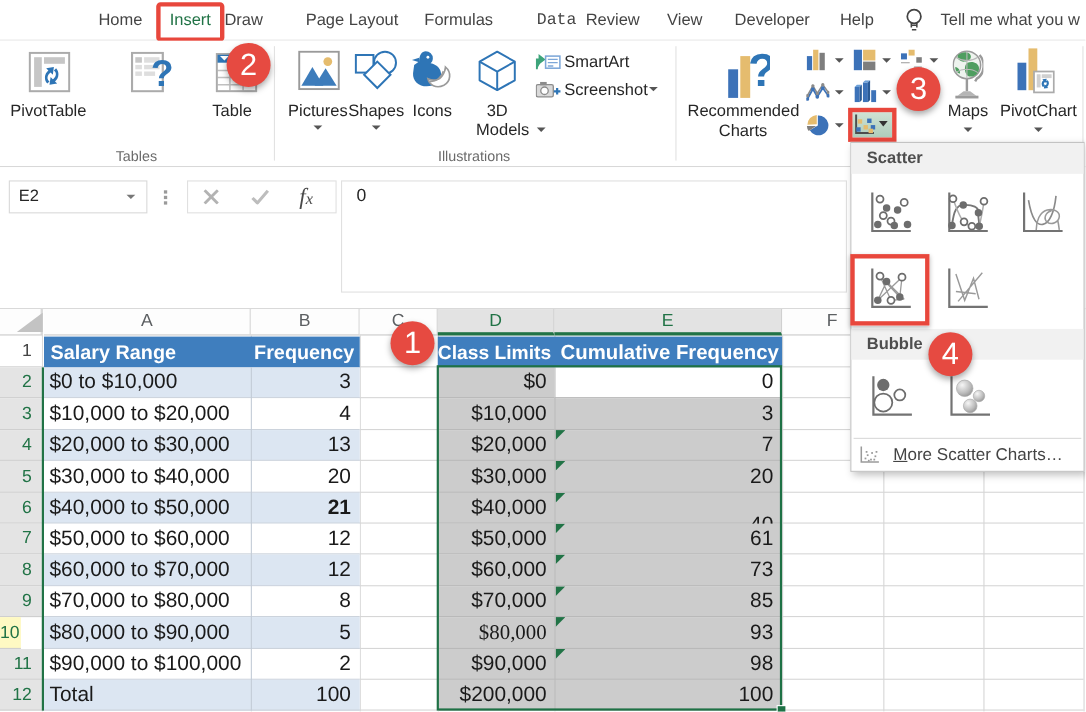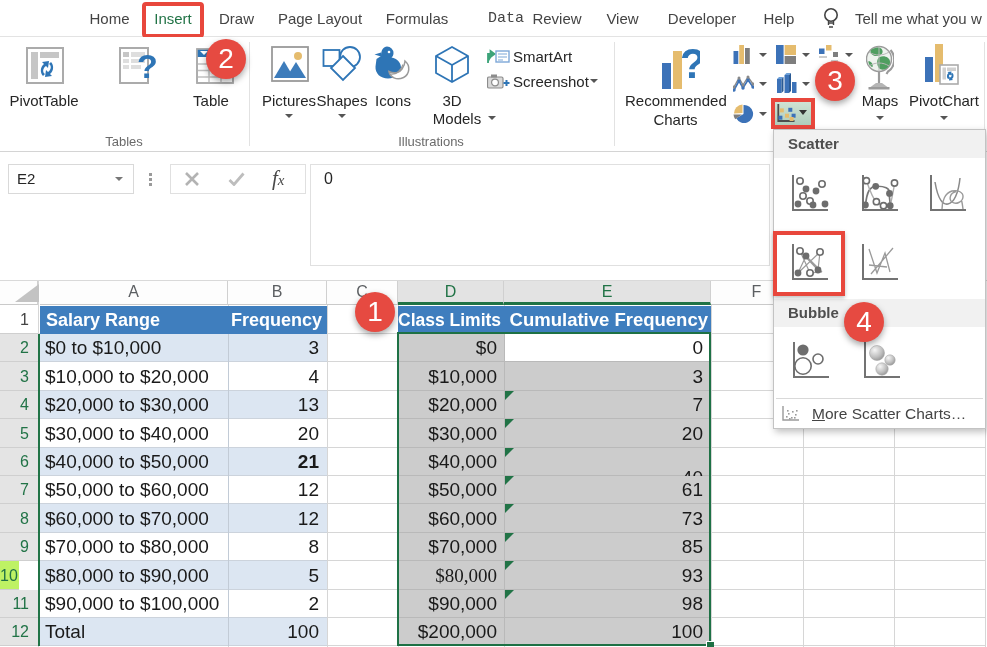--- a/index.html
+++ b/index.html
@@ -15,21 +15,21 @@
 .cellE{position:absolute;left:504px;width:207px;font-size:19px;color:#1a1a1a;text-align:right;padding-right:8px;box-sizing:border-box;}
 .circ{position:absolute;width:40px;height:40px;border-radius:50%;background:#e64a41;color:#fff;text-align:center;box-shadow:0 3px 6px rgba(0,0,0,0.35);font-size:28px;line-height:40px;}
 </style>
 </head>
 <body>
 <div id="root">
 
 <div class="abs" style="left:0;top:0;width:987px;height:37px;background:#fff;border-bottom:1px solid #e3e3e3;box-sizing:border-box;"></div>
 <div class="tab" style="left:79px;width:61px;">Home</div>
 <div class="tab" style="left:145px;width:56px;color:#217346;">Insert</div>
-<div class="tab" style="left:208px;width:57px;">Draw</div>
+<div class="tab" style="left:193px;width:57px;">Draw</div>
 <div class="tab" style="left:382px;width:70px;">Formulas</div>
 <div class="tab" style="left:277px;width:86px;">Page Layout</div>
 <div class="tab" style="left:482px;width:48px;font-family:Liberation Mono, monospace;">Data</div>
 <div class="tab" style="left:528px;width:58px;">Review</div>
 <div class="tab" style="left:598px;width:49px;">View</div>
 <div class="tab" style="left:661px;width:82px;">Developer</div>
 <div class="tab" style="left:757px;width:44px;">Help</div>
 <svg class="abs" style="left:822px;top:6px;" width="18" height="26" viewBox="0 0 18 26">
       <circle cx="9" cy="9" r="6.2" fill="none" stroke="#444" stroke-width="1.6"></circle>
       <path d="M6.5 14.5 L6.5 19 M11.5 14.5 L11.5 19 M6.5 17 L11.5 17 M7 21 L11 21" stroke="#444" stroke-width="1.4" fill="none"></path>
@@ -273,21 +273,21 @@
 <div class="abs" style="left:15px;top:284px;width:24px;height:18px;background:#c3c3c3;clip-path:polygon(100% 0,100% 100%,0 100%);"></div>
 <div class="abs" style="left:0;top:306px;width:38px;height:28px;background:#fff;border-bottom:1px solid #cfcfcf;box-sizing:border-box;color:#444;font-size:16px;text-align:right;line-height:28px;"><span style="padding-right:9px;">1</span></div>
 <div class="abs" style="left:0;top:334px;width:38px;height:28px;background:#e4e4e4;border-bottom:1px solid #cfcfcf;box-sizing:border-box;color:#217346;font-size:16px;text-align:right;line-height:28px;"><span style="padding-right:9px;">2</span></div>
 <div class="abs" style="left:0;top:362px;width:38px;height:29px;background:#e4e4e4;border-bottom:1px solid #cfcfcf;box-sizing:border-box;color:#217346;font-size:16px;text-align:right;line-height:29px;"><span style="padding-right:9px;">3</span></div>
 <div class="abs" style="left:0;top:391px;width:38px;height:28px;background:#e4e4e4;border-bottom:1px solid #cfcfcf;box-sizing:border-box;color:#217346;font-size:16px;text-align:right;line-height:28px;"><span style="padding-right:9px;">4</span></div>
 <div class="abs" style="left:0;top:419px;width:38px;height:29px;background:#e4e4e4;border-bottom:1px solid #cfcfcf;box-sizing:border-box;color:#217346;font-size:16px;text-align:right;line-height:29px;"><span style="padding-right:9px;">5</span></div>
 <div class="abs" style="left:0;top:448px;width:38px;height:28px;background:#e4e4e4;border-bottom:1px solid #cfcfcf;box-sizing:border-box;color:#217346;font-size:16px;text-align:right;line-height:28px;"><span style="padding-right:9px;">6</span></div>
 <div class="abs" style="left:0;top:476px;width:38px;height:28px;background:#e4e4e4;border-bottom:1px solid #cfcfcf;box-sizing:border-box;color:#217346;font-size:16px;text-align:right;line-height:28px;"><span style="padding-right:9px;">7</span></div>
 <div class="abs" style="left:0;top:504px;width:38px;height:29px;background:#e4e4e4;border-bottom:1px solid #cfcfcf;box-sizing:border-box;color:#217346;font-size:16px;text-align:right;line-height:29px;"><span style="padding-right:9px;">8</span></div>
 <div class="abs" style="left:0;top:533px;width:38px;height:28px;background:#e4e4e4;border-bottom:1px solid #cfcfcf;box-sizing:border-box;color:#217346;font-size:16px;text-align:right;line-height:28px;"><span style="padding-right:9px;">9</span></div>
-<div class="abs" style="left:0;top:561px;width:19px;height:29px;background:#bef264;border-bottom:1px solid #cfcfcf;box-sizing:border-box;color:#217346;font-size:16px;text-align:right;line-height:29px;"><span style="padding-right:9px;">10</span></div>
+<div class="abs" style="left:0;top:561px;width:19px;height:29px;background:#fef9c3;border-bottom:1px solid #cfcfcf;box-sizing:border-box;color:#217346;font-size:16px;text-align:right;line-height:29px;"><span style="padding-right:9px;">10</span></div>
 <div class="abs" style="left:0;top:590px;width:38px;height:28px;background:#e4e4e4;border-bottom:1px solid #cfcfcf;box-sizing:border-box;color:#217346;font-size:16px;text-align:right;line-height:28px;"><span style="padding-right:9px;">11</span></div>
 <div class="abs" style="left:0;top:618px;width:38px;height:28px;background:#e4e4e4;border-bottom:1px solid #cfcfcf;box-sizing:border-box;color:#217346;font-size:16px;text-align:right;line-height:28px;"><span style="padding-right:9px;">12</span></div>
 <div class="abs" style="left:38px;top:334px;width:2px;height:312px;background:#217346;"></div>
 <div class="abs" style="left:40px;top:306px;width:287px;height:28px;background:#3f7ebe;"></div>
 <div class="abs" style="left:40px;top:306px;width:188px;height:28px;line-height:28px;color:#fff;font-weight:bold;font-size:18px;padding-left:6px;box-sizing:border-box;white-space:nowrap;">Salary Range</div>
 <div class="abs" style="left:228px;top:306px;width:99px;height:28px;line-height:28px;color:#fff;font-weight:bold;font-size:18px;text-align:right;padding-right:5px;box-sizing:border-box;white-space:nowrap;">Frequency</div>
 <div class="abs" style="left:40px;top:334px;width:287px;height:28px;background:#dce6f2;border-bottom:1px solid #ccd3dc;box-sizing:border-box;"></div>
 <div class="cellA" style="top:334px;height:28px;line-height:28px;">$0 to $10,000</div>
 <div class="cellB" style="top:334px;height:28px;line-height:28px;">3</div>
 <div class="abs" style="left:40px;top:362px;width:287px;height:29px;background:#ffffff;border-bottom:1px solid #ccd3dc;box-sizing:border-box;"></div>

